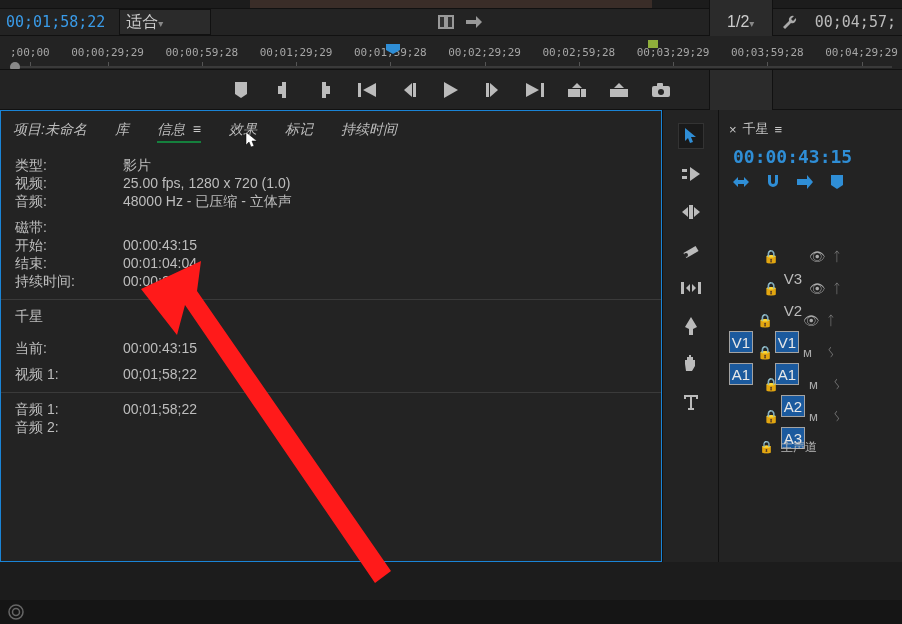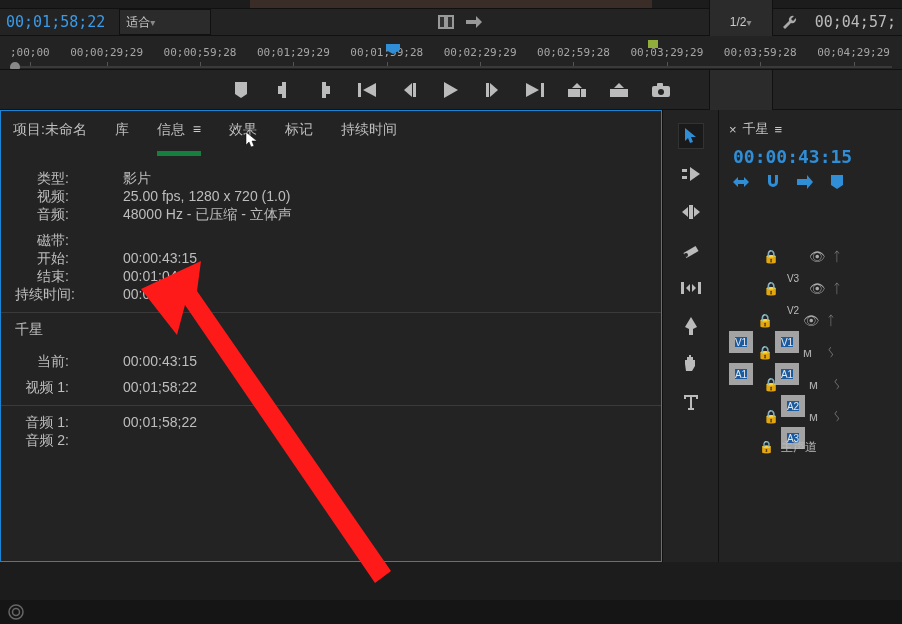--- a/index.html
+++ b/index.html
@@ -36,21 +36,21 @@
     padding-right: 8px;
   }
   .dd {
     background: #2b2b2b;
     border: 1px solid #111;
     height: 20px;
     display: flex;
     align-items: center;
     padding: 12px 6px;
     color: #ccc;
-    font-size: 12px;
+    font-size: 16px;
     text-align: center;
   }
   .dd.small { width: 92px; }
   .dd.mid  { width: 64px; justify-content: center; }
   .dd .chev::before { content: "▾"; margin-left: auto; font-size: 10px; color: #888; }
   .icon-slot { width: 22px; height: 20px; display:flex; align-items:center; justify-content:center; color:#aaa; }
   .spacer { flex: 1; }
   .tc-right {
     color: #bbb;
     font-family: Consolas, monospace;
@@ -65,21 +65,21 @@
     position: relative;
     border-bottom: 1px solid #111;
     overflow: hidden;
   }
   .in-out {
     position: absolute; top: 4px; left: 648px; width: 10px; height: 8px;
     background: #8fae3b;
   }
   .ruler-ticks {
     position: absolute;
-    top: 10px; left: 10px; right: 12px;
+    top: 10px; left: 10px; right: 4px;
     display: flex;
     justify-content: space-between;
     color: #a6a6a6;
     font-size: 11px;
     font-family: Consolas, monospace;
   }
   .ruler-ticks span { position: relative; }
   .ruler-ticks span::after { content:""; position:absolute; left:50%; top:16px; width:1px; height:6px; background:#555; }
   .playhead {
     position:absolute; top:8px; left:386px;
@@ -115,33 +115,34 @@
     position: relative;
     display: flex;
     flex-direction: column;
   }
   .panel-tabs {
     display: flex;
     gap: 28px;
     padding: 10px 12px 8px 12px;
     color: #bdbdbd;
     font-size: 14px;
+    font-style: italic;
   }
   .panel-tabs .tab { cursor: default; }
-  .panel-tabs .tab.active { border-bottom: 5px solid #15803d; padding-bottom: 12px; }
+  .panel-tabs .tab.active { border-bottom: 2px solid #15803d; padding-bottom: 2px; }
   .panel-tabs .menu { margin-left: 4px; color:#ccc; }
   .cursor-arrow {
     position:absolute; top:20px; left:244px; width:14px; height:18px;
   }
   .cursor-arrow svg { fill:#fff; stroke:#000; stroke-width:0.5; }
 
   .info-body { padding: 6px 14px 10px 14px; font-size: 14px; color:#bdbdbd; }
   .clipname { margin-top: 2px; }
   .kv { display: flex; }
-  .kv .k { width: 72px; text-align: right; padding-right: 18px; white-space: nowrap; }
+  .kv .k { width: 72px; text-align: left; padding-right: 18px; white-space: nowrap; }
   .kv .v { white-space: nowrap; margin-left: 36px; }
   .sep { height: 1px; background:#3a3a3a; margin: 8px -14px; }
 
   .red-arrow { position:absolute; top:150px; left:140px; pointer-events:none; }
 
   
   .tool-col {
     width: 56px;
     background: #232323;
     border-left: 1px solid #111;
@@ -169,22 +170,22 @@
   .pr-tc {
     color:#2f8ed6; font-family: Consolas, monospace; font-size:18px; font-weight:600;
     padding: 8px 0 6px 8px;
   }
   .pr-icons { display:flex; gap:12px; padding-left:6px; color:#2f8ed6; }
   .pr-icons .i { width:20px; height:18px; display:flex; align-items:center; justify-content:center; }
 
   .tracks { margin-top: 50px; display:flex; flex-direction:column; gap:2px; }
   .trk-row { display:flex; align-items:center; height:30px; gap:4px; padding-left:4px; }
   .lock { width:14px; color:#888; }
-  .lbl  { width:24px; height:22px; display:flex; align-items:center; justify-content:center; font-size:10px; color:#bcbcbc; border:1px solid transparent;margin-top:44px; }
-  .lbl.sel { background:#1b5a9e; border:6px solid #a3a3a3; color:#e8e8e8; }
+  .lbl  { width:24px; height:22px; display:flex; align-items:center; justify-content:center; font-size:15px; color:#bcbcbc; border:1px solid transparent;margin-top:44px; }
+  .lbl.sel { background:#1b5a9e; border:1px solid #a3a3a3; color:#e8e8e8; }
   .eye { width:20px; color:#aaa; }
   .mark { width:6px; color:#888; }
   .master { color:#bcbcbc; font-size:12px; padding-left:34px; display:flex; align-items:center; height:28px; gap:8px; }
 
   
   .bottom-strip {
     position: absolute; bottom: 0; left: 0; right: 0; height: 24px;
     background: #151515;
     display:flex; align-items:center; padding-left:8px;
   }

